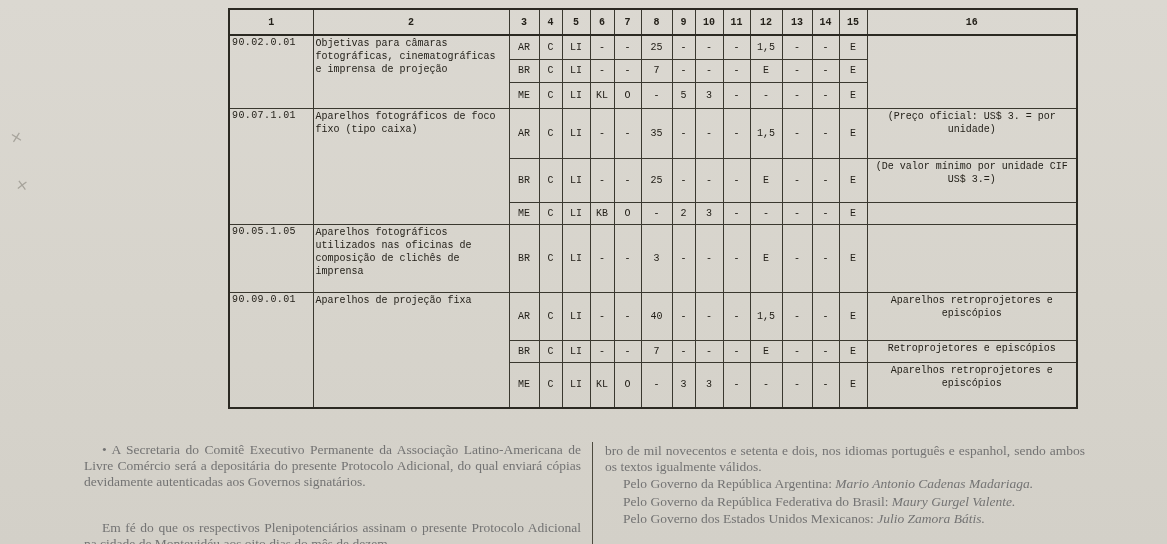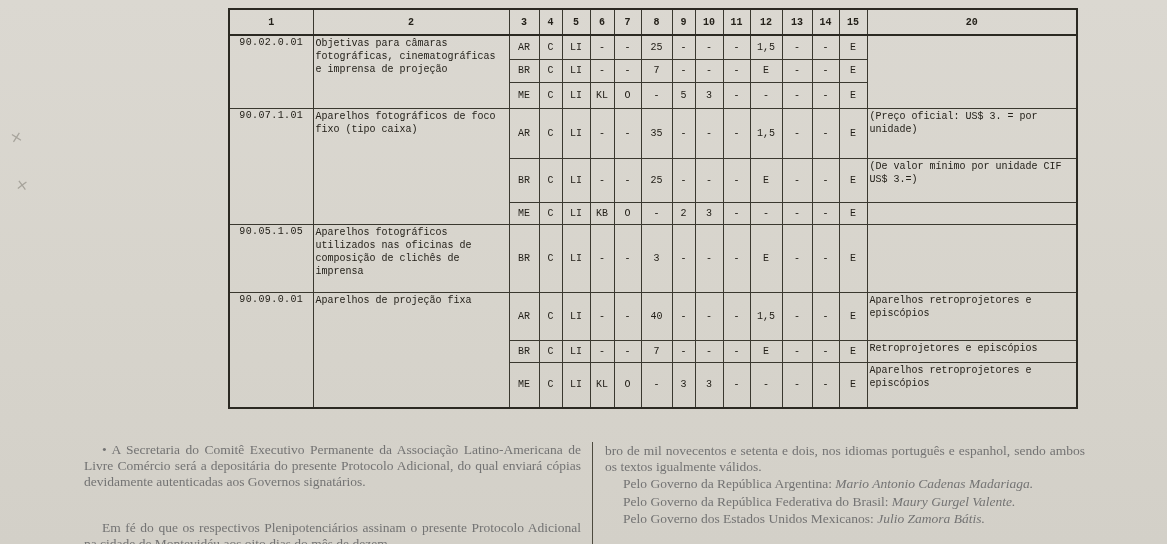--- a/index.html
+++ b/index.html
@@ -26,25 +26,25 @@
     color:#24211a;
     padding:1px 2px;
     overflow:hidden;
   }
   table.tariff th{
     height:22px;
     font-weight:bold;
     text-align:center;
     border-bottom:2px solid #2b2922;
   }
-  td.code-cell{vertical-align:top;padding:4px 3px;letter-spacing:.4px;text-align:center;}
+  td.code-cell{vertical-align:top;padding:4px 3px;letter-spacing:.4px;}
   td.desc-cell{vertical-align:top;padding:3px 4px;line-height:1.3;}
   td.data-cell{text-align:center;vertical-align:middle;}
   td.country-cell{font-weight:normal;}
-  td.note-cell{vertical-align:top;text-align:left;padding:3px 5px;line-height:1.35;}
+  td.note-cell{vertical-align:top;text-align:center;padding:3px 5px;line-height:1.35;}
   
   .footer{
     position:absolute;left:84px;top:442px;width:1002px;
     display:flex;
     font-family:"Liberation Serif","DejaVu Serif",serif;
     font-size:13.5px;line-height:1.2;color:#737373;
   }
   .footer .col-left{width:497px;padding-right:11px;text-align:justify;}
   .footer .divider{width:1px;background:#4d4a3f;}
   .footer .col-right{width:480px;padding-left:12px;text-align:justify;}
@@ -99,21 +99,21 @@
           <th>6</th>
           <th>7</th>
           <th>8</th>
           <th>9</th>
           <th>10</th>
           <th>11</th>
           <th>12</th>
           <th>13</th>
           <th>14</th>
           <th>15</th>
-          <th>20</th>
+          <th>16</th>
         </tr>
     </thead>
     <tbody>
         <tr style="height: 24px;">
           <td class="code-cell" rowspan="3">90.02.0.01</td>
           <td class="desc-cell" rowspan="3">Objetivas para câmaras fotográficas, cinematográficas e imprensa de projeção</td>
           <td class="data-cell country-cell">AR</td>
           <td class="data-cell">C</td>
           <td class="data-cell">LI</td>
           <td class="data-cell">-</td>

